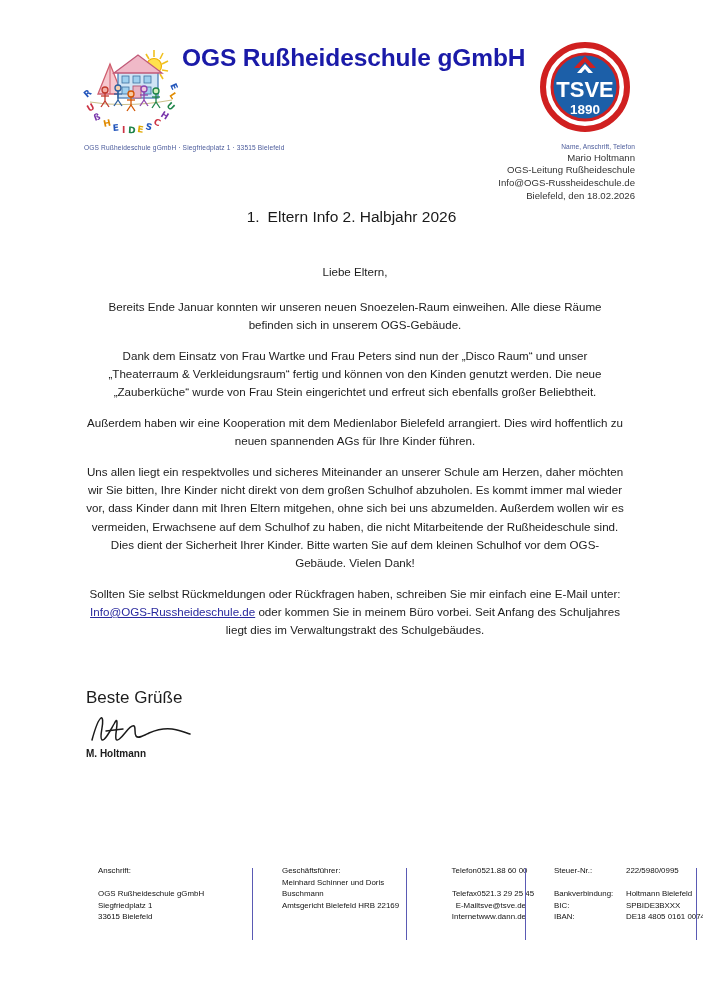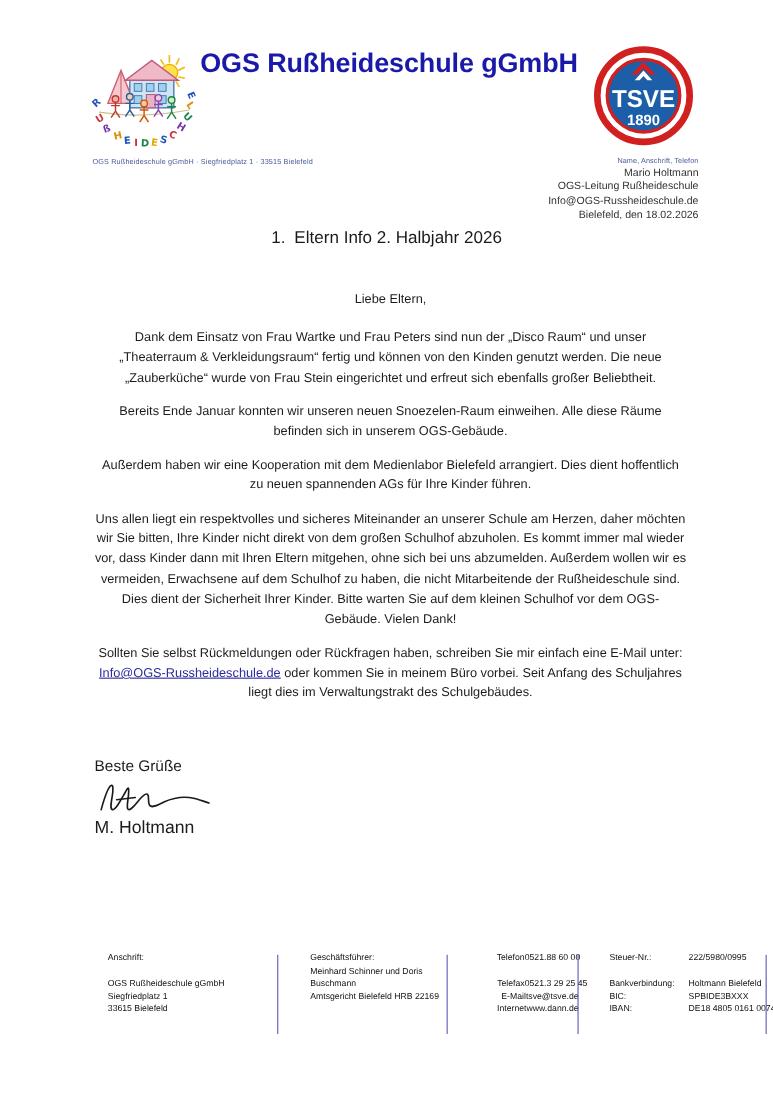--- a/index.html
+++ b/index.html
@@ -124,33 +124,34 @@
   }
 
   
   .signature-area {
     position: absolute;
     left: 86px;
     top: 688px;
     width: 280px;
   }
   .sig-greeting {
-    font-size: 14px;
+    font-size: 17px;
     color: #1c1c1c;
     margin-bottom: 1px;
   }
   .sig-mark {
     width: 130px;
     height: 38px;
     display: block;
   }
   .sig-name {
-    font-size: 16px;
+    font-size: 10px;
     color: #1c1c1c;
     margin-top: 1px;
+    font-weight: bold;
   }
 
   
   .footer {
     position: absolute;
     left: 70px;
     top: 866px;
     width: 566px;
     height: 76px;
   }
@@ -315,23 +316,23 @@
     <div class="contact-line">Info@OGS-Russheideschule.de</div>
     <div class="contact-line">Bielefeld, den 18.02.2026</div>
   </div>
 
   <div class="doc-title">
     <span class="num">1.</span><span>Eltern Info 2. Halbjahr 2026</span>
   </div>
 
   <div class="body-text">
     <p class="salutation">Liebe Eltern,</p>
+    <p>Bereits Ende Januar konnten wir unseren neuen Snoezelen-Raum einweihen. Alle diese Räume befinden sich in unserem OGS-Gebäude.</p>
     <p>Dank dem Einsatz von Frau Wartke und Frau Peters sind nun der „Disco Raum“ und unser „Theaterraum &amp; Verkleidungsraum“ fertig und können von den Kinden genutzt werden. Die neue „Zauberküche“ wurde von Frau Stein eingerichtet und erfreut sich ebenfalls großer Beliebtheit.</p>
-    <p>Bereits Ende Januar konnten wir unseren neuen Snoezelen-Raum einweihen. Alle diese Räume befinden sich in unserem OGS-Gebäude.</p>
-    <p>Außerdem haben wir eine Kooperation mit dem Medienlabor Bielefeld arrangiert. Dies dient hoffentlich zu neuen spannenden AGs für Ihre Kinder führen.</p>
+    <p>Außerdem haben wir eine Kooperation mit dem Medienlabor Bielefeld arrangiert. Dies wird hoffentlich zu neuen spannenden AGs für Ihre Kinder führen.</p>
     <p>Uns allen liegt ein respektvolles und sicheres Miteinander an unserer Schule am Herzen, daher möchten wir Sie bitten, Ihre Kinder nicht direkt von dem großen Schulhof abzuholen. Es kommt immer mal wieder vor, dass Kinder dann mit Ihren Eltern mitgehen, ohne sich bei uns abzumelden. Außerdem wollen wir es vermeiden, Erwachsene auf dem Schulhof zu haben, die nicht Mitarbeitende der Rußheideschule sind. Dies dient der Sicherheit Ihrer Kinder. Bitte warten Sie auf dem kleinen Schulhof vor dem OGS-Gebäude. Vielen Dank!</p>
     <p><span>Sollten Sie selbst Rückmeldungen oder Rückfragen haben, schreiben Sie mir einfach eine E-Mail unter: </span><a class="email-link" href="#">Info@OGS-Russheideschule.de</a><span> oder kommen Sie in meinem Büro vorbei. Seit Anfang des Schuljahres liegt dies im Verwaltungstrakt des Schulgebäudes.</span></p>
   </div>
 
   <div class="signature-area">
     <div class="sig-greeting">Beste Grüße</div>
     <svg class="sig-mark" viewBox="0 0 130 38">
       <path d="M6 31 C9 20 12 11 15 9 C17 8 17 13 16 19 C15 25 14 30 16 31 C19 32 24 22 28 15
                C30 11 31 10 31 14 C31 20 29 27 30 30 C31 33 35 29 39 24
                C43 19 46 16 48 17 C50 18 48 24 50 27 C52 30 57 27 63 24

